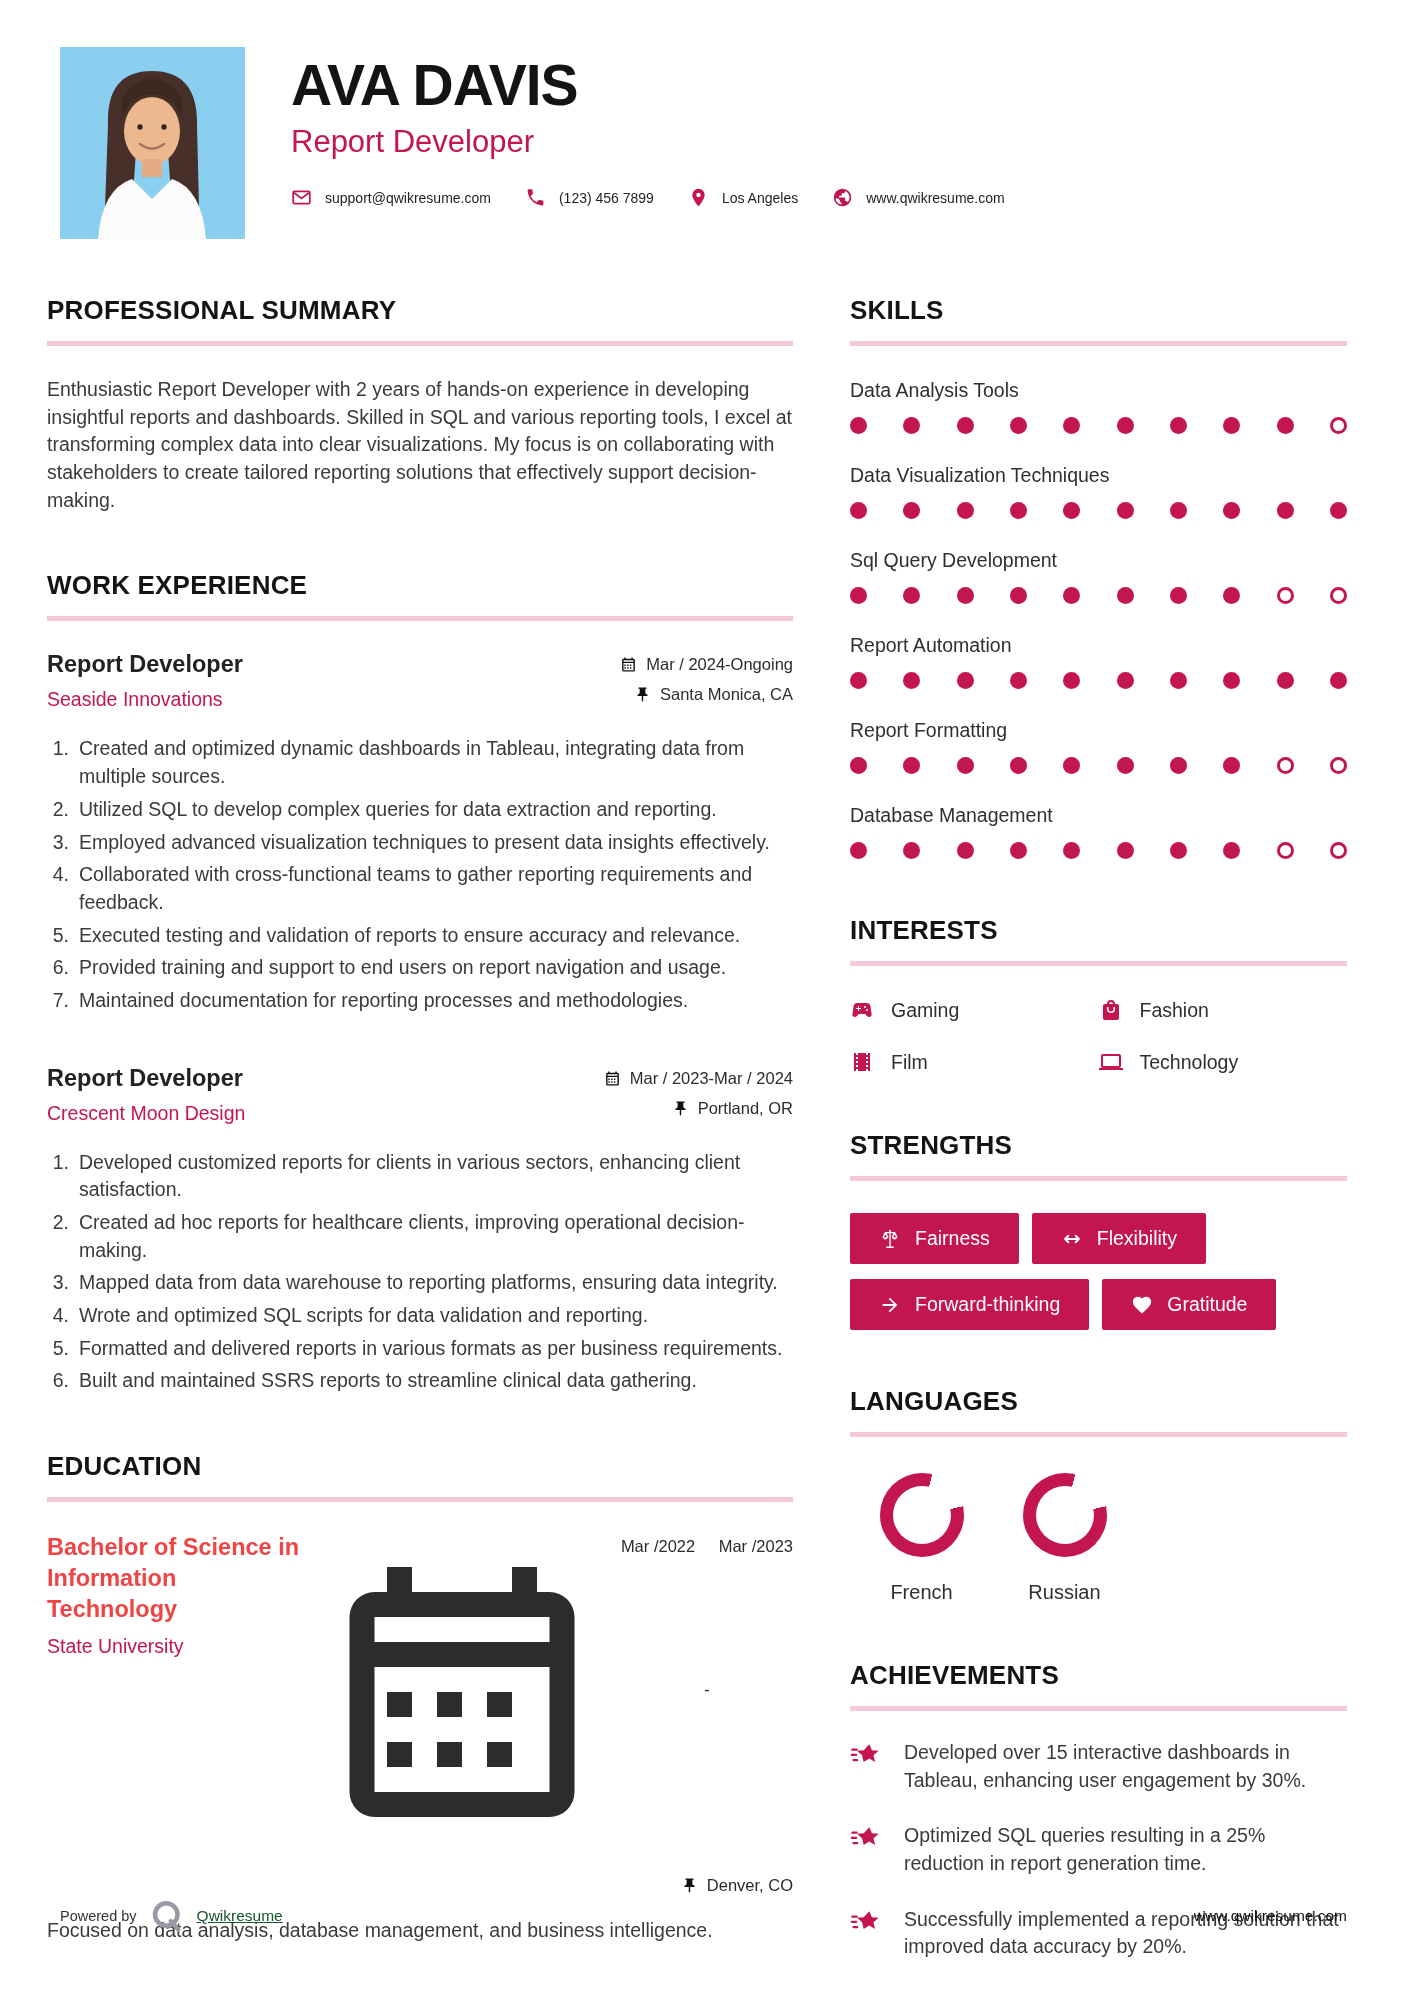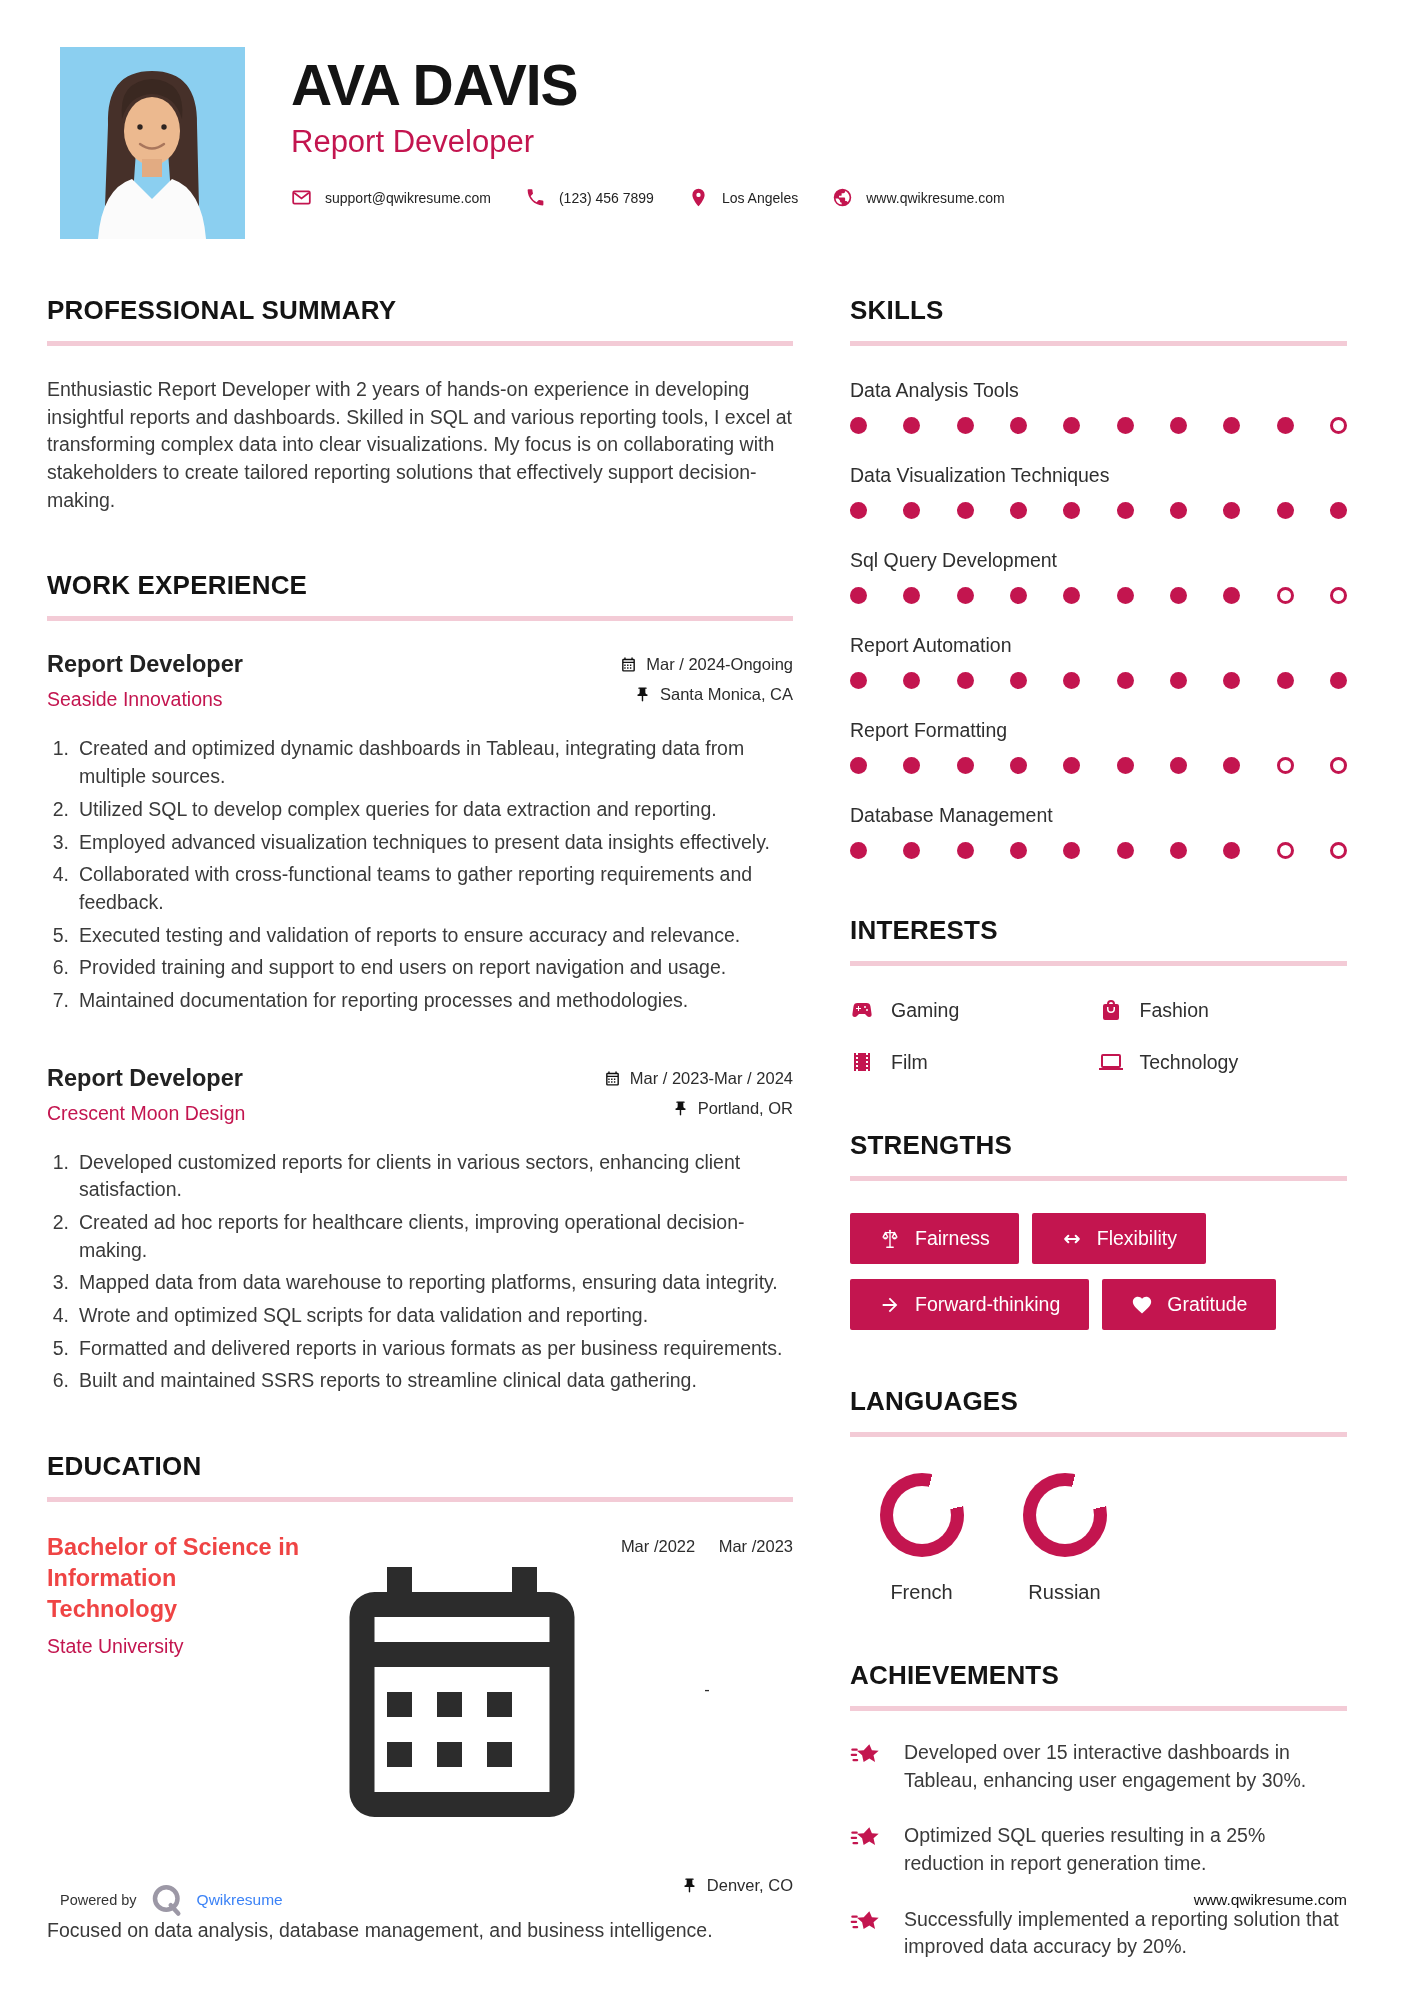--- a/index.html
+++ b/index.html
@@ -90,25 +90,25 @@
     background:conic-gradient(var(--accent) 0deg 14deg, rgba(255,255,255,0) 14deg 78deg, var(--accent) 78deg 360deg);}
   .donut::after{content:"";position:absolute;inset:13px;background:#fff;border-radius:50%;}
   .lang-label{margin-top:24px;font-size:20px;color:#2f2f2f;}
 
   
   .ach{display:flex;gap:20px;margin-top:28px;align-items:flex-start;}
   .ach .icon{width:34px;height:28px;color:var(--accent);margin-top:3px;}
   .ach-text{font-size:19.5px;line-height:1.42;color:var(--body);margin:0;}
 
   
-  .footer{position:absolute;left:60px;right:60px;bottom:72px;display:flex;justify-content:space-between;align-items:center;}
+  .footer{position:absolute;left:60px;right:60px;bottom:56px;display:flex;justify-content:space-between;align-items:center;}
   .f-left{display:flex;align-items:center;gap:12px;}
   .powered{font-size:14.5px;color:#333;}
   .qlogo{width:36px;height:36px;}
-  .brand{font-size:15.5px;color:#3b82f6;font-weight:500;cursor:pointer;}
+  .brand{font-size:15.5px;color:#14532d;text-decoration:underline;font-weight:500;cursor:pointer;}
   .f-right{font-size:15.5px;color:#111;}
 </style>
 </head>
 <body>
 
 <div class="page">
 
   <div class="header-inner">
     <div class="photo">
       <svg viewBox="0 0 185 192">

